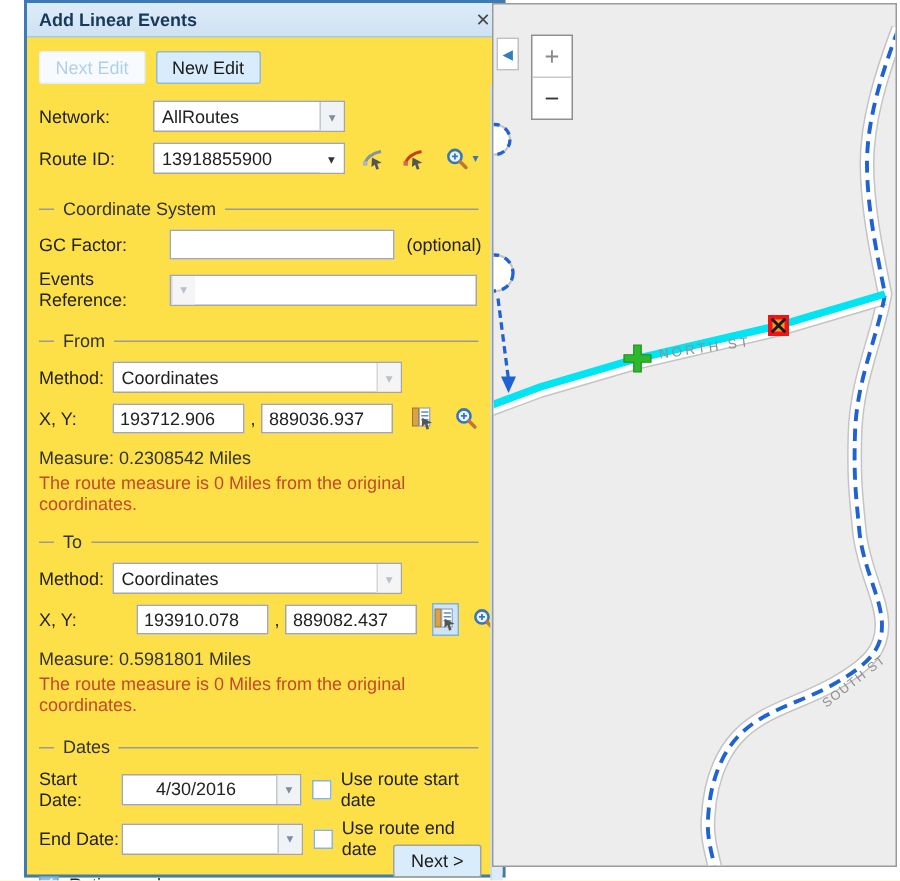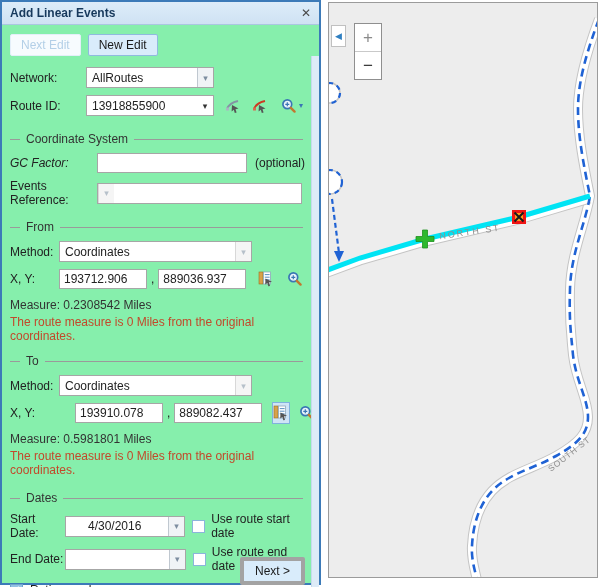--- a/index.html
+++ b/index.html
@@ -1,21 +1,21 @@
 <!DOCTYPE html>
 <html><head>
 <meta charset="utf-8">
 <style>
   html,body { margin:0; padding:0; background:#fff; }
   .app { position:relative; width:600px; height:587px; overflow:hidden;
          font-family:"Liberation Sans", sans-serif; font-size:12px; color:#222; background:#fff; }
 
   
-  .panel { position:absolute; left:0; top:0; width:321px; height:585px;
-           border:2px solid #3c7ab8; box-sizing:border-box; background:#86efac; }
+  .panel { position:absolute; left:16px; top:0; width:321px; height:585px;
+           border:2px solid #3c7ab8; box-sizing:border-box; background:#fde047; }
   .panel-header { height:22px; background:linear-gradient(#ddecf9,#cfe2f3);
            border-bottom:1px solid #aac7e0; display:flex; align-items:center;
            padding:0 8px; color:#17395c; font-weight:bold; }
   .close { margin-left:auto; color:#4a4a4a; font-size:12px; font-weight:normal; }
   .panel-body { position:relative; height:calc(100% - 22px); padding:0 16px 0 8px; box-sizing:border-box; }
   .scroll-strip { position:absolute; right:0; top:22px; bottom:0; width:7px;
            background:#ddebf7; border-left:1px solid #c6daec; }
 
   .btn { display:inline-block; padding:3px 10px; border:1px solid #8fbade;
          background:#d9ecfb; border-radius:2px; color:#1a1a1a; }
@@ -45,21 +45,21 @@
              border:1px solid transparent; box-sizing:border-box; }
   .iconbox.active { background:#cfe4f6; border-color:#7fb2dd; }
   .zoom-menu-tri { color:#3a76b4; font-size:8px; margin-left:2px; }
 
   .cb { flex:0 0 auto; width:13px; height:13px; border:1px solid #8ab5da; background:#fff;
         display:inline-flex; align-items:center; justify-content:center; box-sizing:border-box; }
   .cb.checked { background:#93c1e4; border-color:#6fa3cc; }
   .tick { color:#fff; font-size:10px; font-weight:bold; line-height:1; }
 
   .opt-row { display:flex; align-items:center; gap:7px; margin-top:3px; }
-  .next-btn { position:absolute; right:14px; bottom:8px; padding:3px 11px; border:4px solid #a3a3a3;
+  .next-btn { position:absolute; right:14px; bottom:8px; padding:3px 11px; border:1px solid #a3a3a3;
               background:#d9ecfb; border-radius:2px; color:#1a1a1a; }
 
   
   .map { position:absolute; left:328px; top:2px; width:270px; height:576px;
          border:1px solid #9b9b9b; background:#ededed; box-sizing:border-box; overflow:hidden; }
   .map svg { position:absolute; left:0; top:0; }
   .collapse-btn { position:absolute; left:2px; top:22px; width:15px; height:22px; background:#fff;
          border:1px solid #c0c0c0; display:flex; align-items:center; justify-content:center;
          color:#2f7fc1; font-size:9px; box-sizing:border-box; }
   .zoomctrl { position:absolute; left:25px; top:20px; width:28px; background:#fff;
@@ -128,21 +128,21 @@
         <span class="zoom-menu-tri">▾</span>
       </div>
 
       <div class="sect" style="margin-top:16px;">
         <span class="dash"></span>
         <span>Coordinate System</span>
         <span class="line"></span>
       </div>
 
       <div class="row" style="margin-top:7px;">
-        <span class="lbl" style="width:87px;font-style:italic;">GC Factor:</span>
+        <span class="lbl" style="width:87px;">GC Factor:</span>
         <input class="txt" style="width: 150px;" value="">
         <span style="margin-left:8px;">(optional)</span>
       </div>
 
       <div class="row" style="margin-top:6px;">
         <span class="lbl" style="width:87px;">Events Reference:</span>
         <span class="select" style="width:205px;">
           <span class="dd gray">
               <span>▾</span>
             </span>

